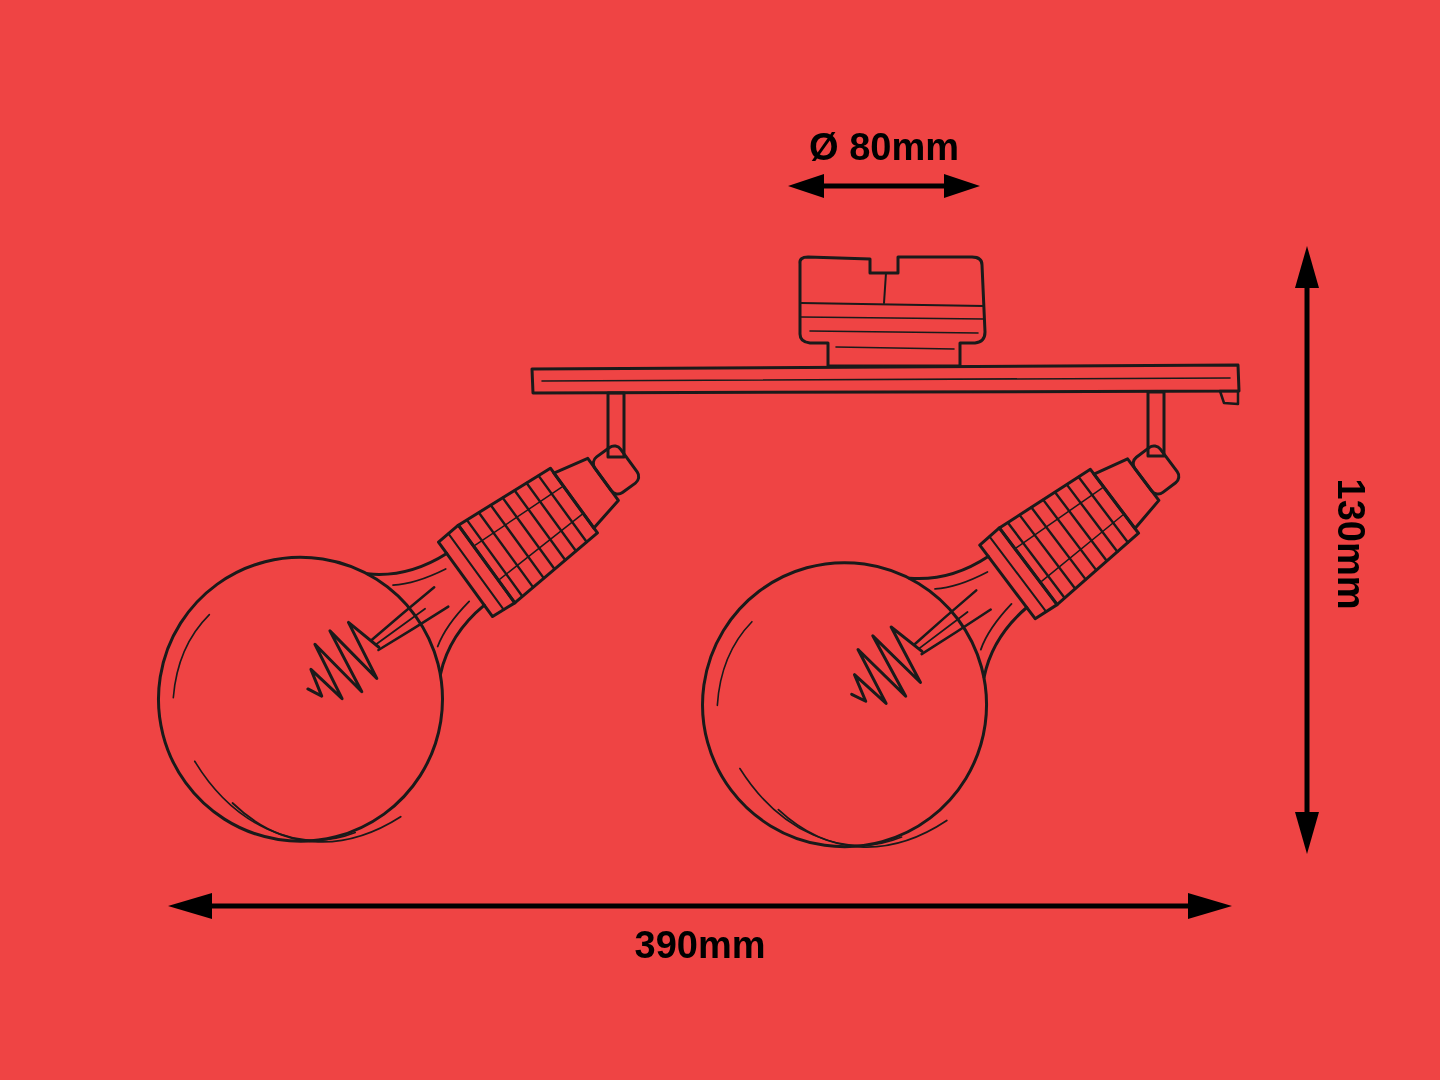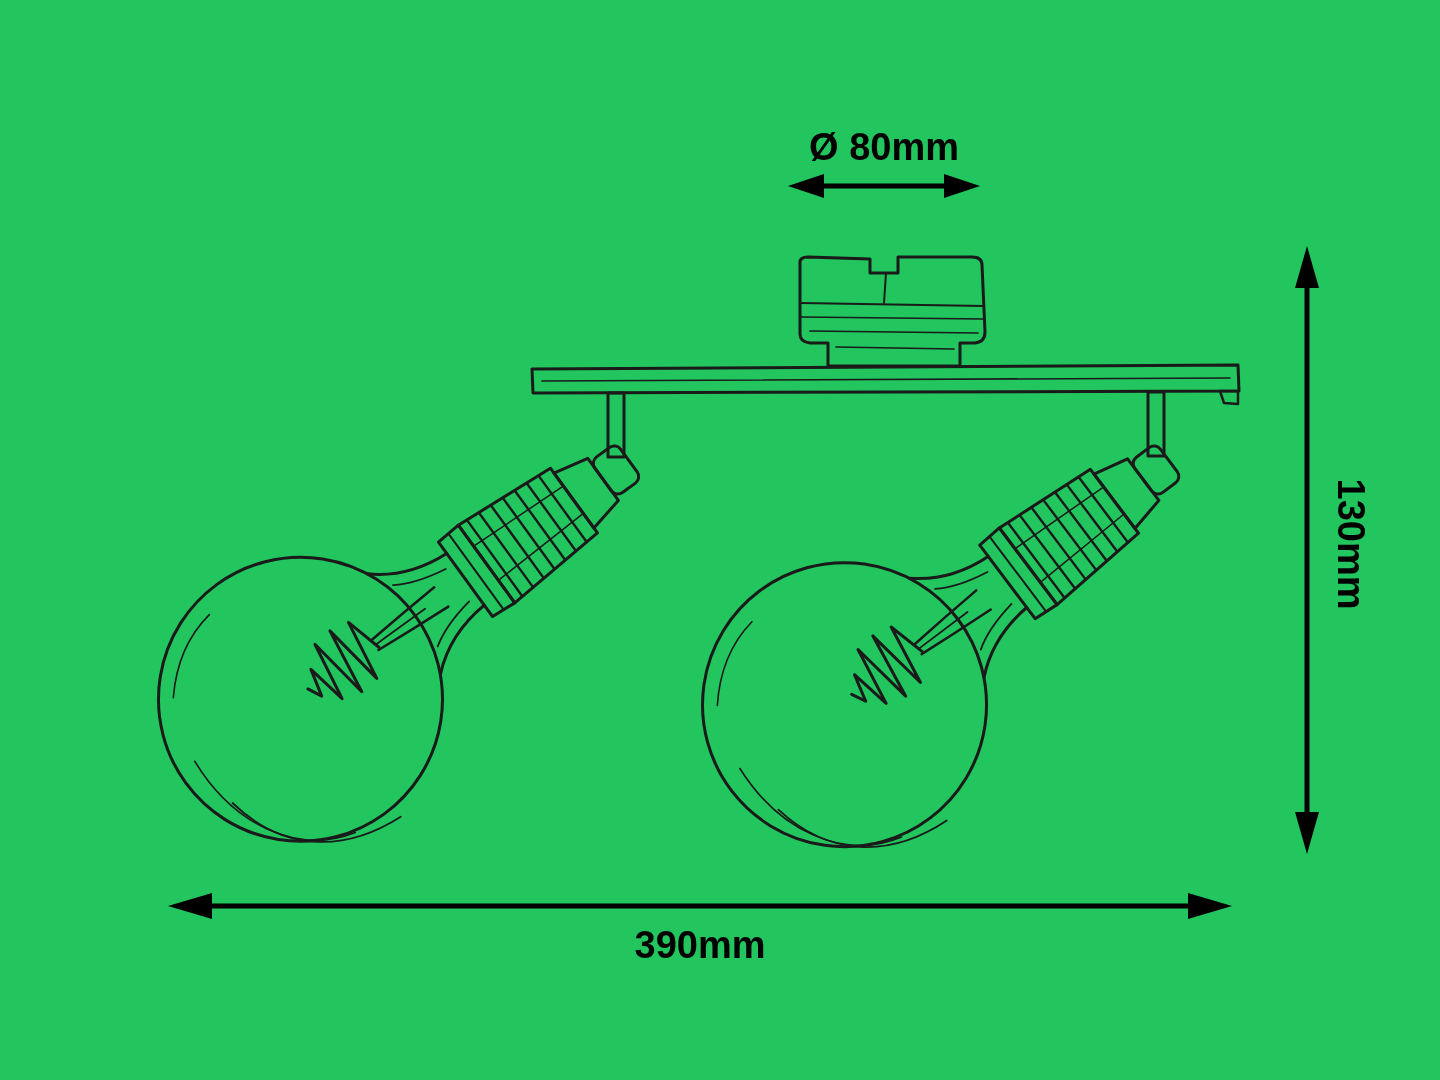--- a/index.html
+++ b/index.html
@@ -1,16 +1,16 @@
 <!DOCTYPE html>
 <html><head>
 <meta charset="utf-8">
 <style>
   html,body{margin:0;padding:0;background:#ffffff;}
-  .canvas{position:relative;width:1440px;height:1080px;background:#22c55e;overflow:hidden;margin:0 auto;}
+  .canvas{position:relative;width:1440px;height:1080px;background:#ef4444;overflow:hidden;margin:0 auto;}
   svg{display:block;width:100%;height:100%;}
   .dim-text{font-family:"Liberation Sans","DejaVu Sans",sans-serif;font-weight:700;font-size:38px;fill:#000000;}
 </style>
 </head>
 <body>
 
 <div class="canvas">
   <svg viewBox="0 0 1440 1080" xmlns="http://www.w3.org/2000/svg">
 
     <defs>

